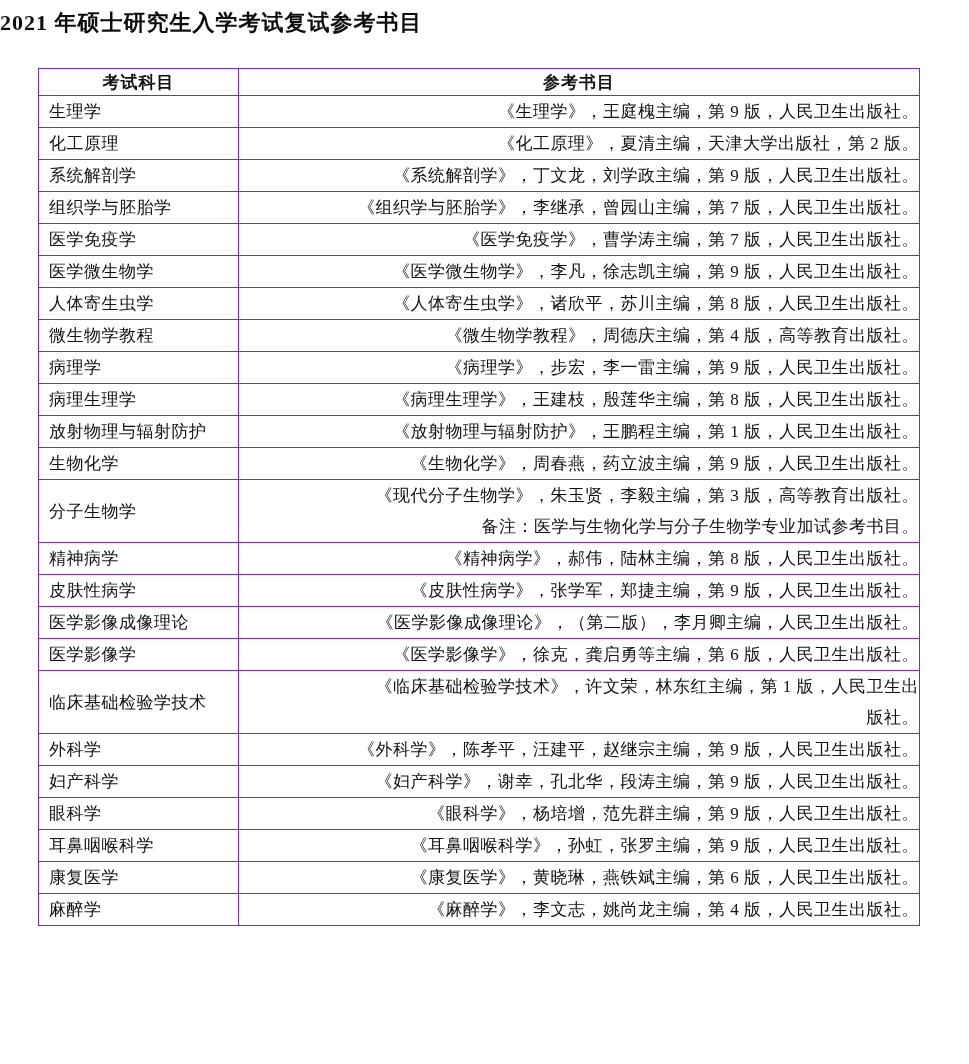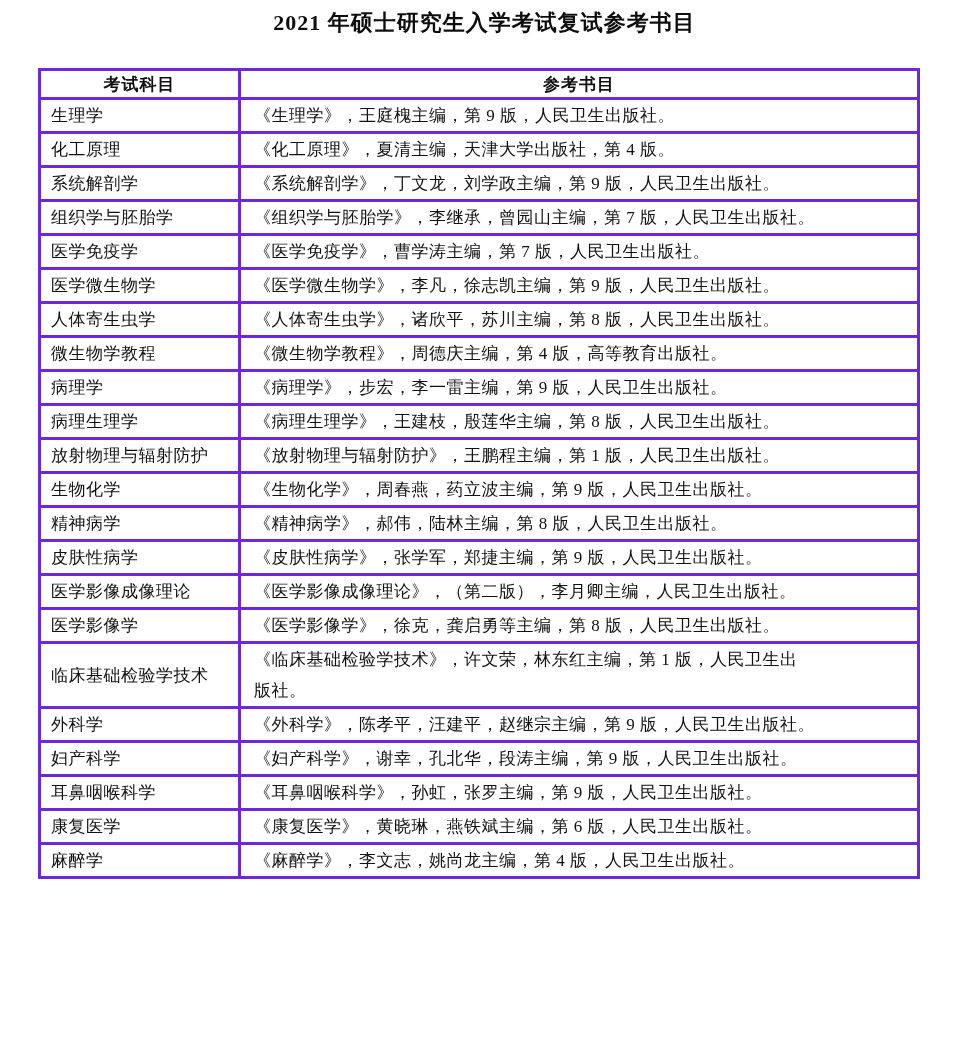--- a/index.html
+++ b/index.html
@@ -14,37 +14,37 @@
   }
   .page {
     position: relative;
     width: 969px;
     height: 1064px;
     background: #ffffff;
   }
   .doc-title {
     margin: 0;
     padding-top: 8px;
-    text-align: center;
+    text-align: left;
     font-size: 22px;
     font-weight: bold;
     letter-spacing: 1px;
     color: #0d0d0d;
   }
   table.ref-table {
     position: absolute;
     left: 38px;
     top: 68px;
     width: 882px;
     border-collapse: collapse;
     table-layout: fixed;
   }
   .ref-table col.col-subject { width: 200px; }
   .ref-table th, .ref-table td {
-    border: 3px solid #6d28d9;
+    border: 1px solid #6d28d9;
     font-size: 17px;
     vertical-align: middle;
     overflow: hidden;
   }
   .ref-table th {
     height: 26px;
     font-weight: bold;
     text-align: center;
     padding: 0;
     letter-spacing: 1px;
@@ -56,20 +56,21 @@
   td.subject-cell {
     padding-left: 10px;
     padding-right: 20px;
     letter-spacing: 0.5px;
   }
   td.book-cell {
     padding-left: 13px;
     white-space: pre-line;
     line-height: 31px;
     letter-spacing: 0.5px;
+    text-align: right;
   }
   tr.row-tall td { height: 60px; }
 </style>
 </head>
 <body>
 
 <div class="page">
   <h1 class="doc-title">2021 年硕士研究生入学考试复试参考书目</h1>
 
   <table class="ref-table">
@@ -83,21 +84,21 @@
         <th>参考书目</th>
       </tr>
     </thead>
     <tbody id="table-body">
         <tr>
     <td class="subject-cell">生理学</td>
     <td class="book-cell">《生理学》，王庭槐主编，第 9 版，人民卫生出版社。</td>
   </tr>
         <tr>
     <td class="subject-cell">化工原理</td>
-    <td class="book-cell">《化工原理》，夏清主编，天津大学出版社，第 4 版。</td>
+    <td class="book-cell">《化工原理》，夏清主编，天津大学出版社，第 2 版。</td>
   </tr>
         <tr>
     <td class="subject-cell">系统解剖学</td>
     <td class="book-cell">《系统解剖学》，丁文龙，刘学政主编，第 9 版，人民卫生出版社。</td>
   </tr>
         <tr>
     <td class="subject-cell">组织学与胚胎学</td>
     <td class="book-cell">《组织学与胚胎学》，李继承，曾园山主编，第 7 版，人民卫生出版社。</td>
   </tr>
         <tr>
@@ -125,48 +126,57 @@
     <td class="book-cell">《病理生理学》，王建枝，殷莲华主编，第 8 版，人民卫生出版社。</td>
   </tr>
         <tr>
     <td class="subject-cell">放射物理与辐射防护</td>
     <td class="book-cell">《放射物理与辐射防护》，王鹏程主编，第 1 版，人民卫生出版社。</td>
   </tr>
         <tr>
     <td class="subject-cell">生物化学</td>
     <td class="book-cell">《生物化学》，周春燕，药立波主编，第 9 版，人民卫生出版社。</td>
   </tr>
+        <tr class="row-tall">
+    <td class="subject-cell">分子生物学</td>
+    <td class="book-cell">《现代分子生物学》，朱玉贤，李毅主编，第 3 版，高等教育出版社。
+备注：医学与生物化学与分子生物学专业加试参考书目。</td>
+  </tr>
         <tr>
     <td class="subject-cell">精神病学</td>
     <td class="book-cell">《精神病学》，郝伟，陆林主编，第 8 版，人民卫生出版社。</td>
   </tr>
         <tr>
     <td class="subject-cell">皮肤性病学</td>
     <td class="book-cell">《皮肤性病学》，张学军，郑捷主编，第 9 版，人民卫生出版社。</td>
   </tr>
         <tr>
     <td class="subject-cell">医学影像成像理论</td>
     <td class="book-cell">《医学影像成像理论》，（第二版），李月卿主编，人民卫生出版社。</td>
   </tr>
         <tr>
     <td class="subject-cell">医学影像学</td>
-    <td class="book-cell">《医学影像学》，徐克，龚启勇等主编，第 8 版，人民卫生出版社。</td>
+    <td class="book-cell">《医学影像学》，徐克，龚启勇等主编，第 6 版，人民卫生出版社。</td>
   </tr>
         <tr class="row-tall">
     <td class="subject-cell">临床基础检验学技术</td>
     <td class="book-cell">《临床基础检验学技术》，许文荣，林东红主编，第 1 版，人民卫生出
 版社。</td>
   </tr>
         <tr>
     <td class="subject-cell">外科学</td>
     <td class="book-cell">《外科学》，陈孝平，汪建平，赵继宗主编，第 9 版，人民卫生出版社。</td>
   </tr>
         <tr>
     <td class="subject-cell">妇产科学</td>
     <td class="book-cell">《妇产科学》，谢幸，孔北华，段涛主编，第 9 版，人民卫生出版社。</td>
+  </tr>
+        <tr>
+    <td class="subject-cell">眼科学</td>
+    <td class="book-cell">《眼科学》，杨培增，范先群主编，第 9 版，人民卫生出版社。</td>
   </tr>
         <tr>
     <td class="subject-cell">耳鼻咽喉科学</td>
     <td class="book-cell">《耳鼻咽喉科学》，孙虹，张罗主编，第 9 版，人民卫生出版社。</td>
   </tr>
         <tr>
     <td class="subject-cell">康复医学</td>
     <td class="book-cell">《康复医学》，黄晓琳，燕铁斌主编，第 6 版，人民卫生出版社。</td>
   </tr>
         <tr>

